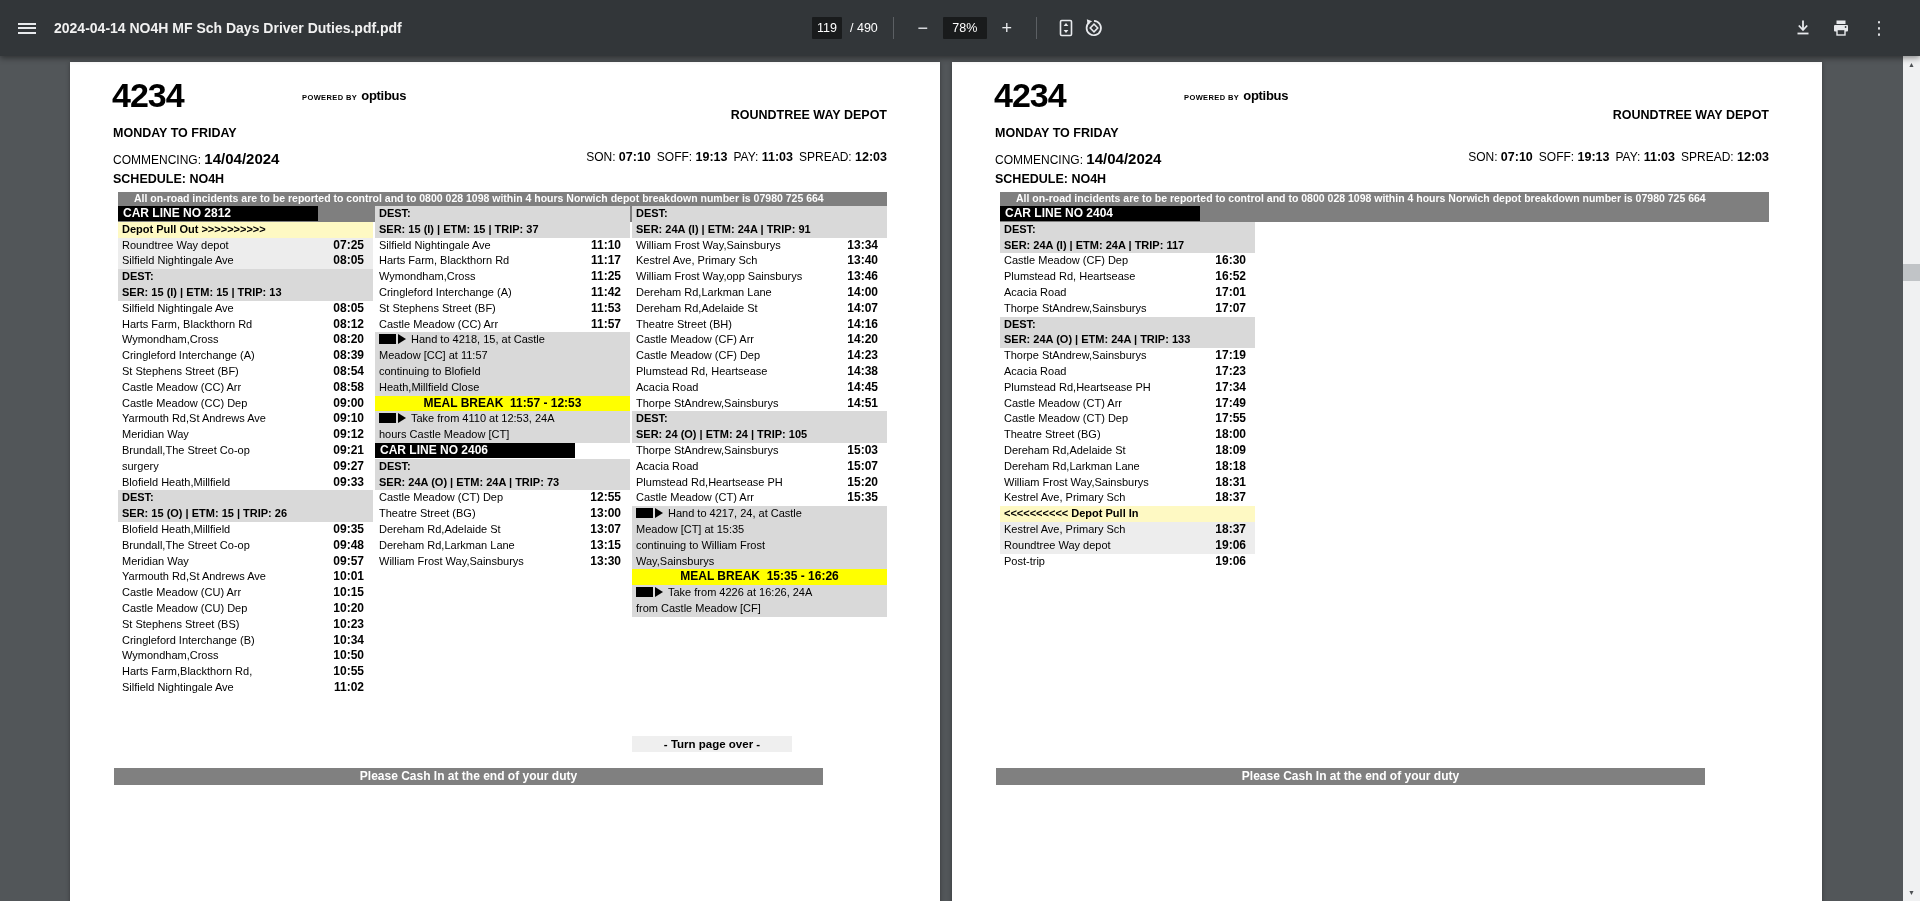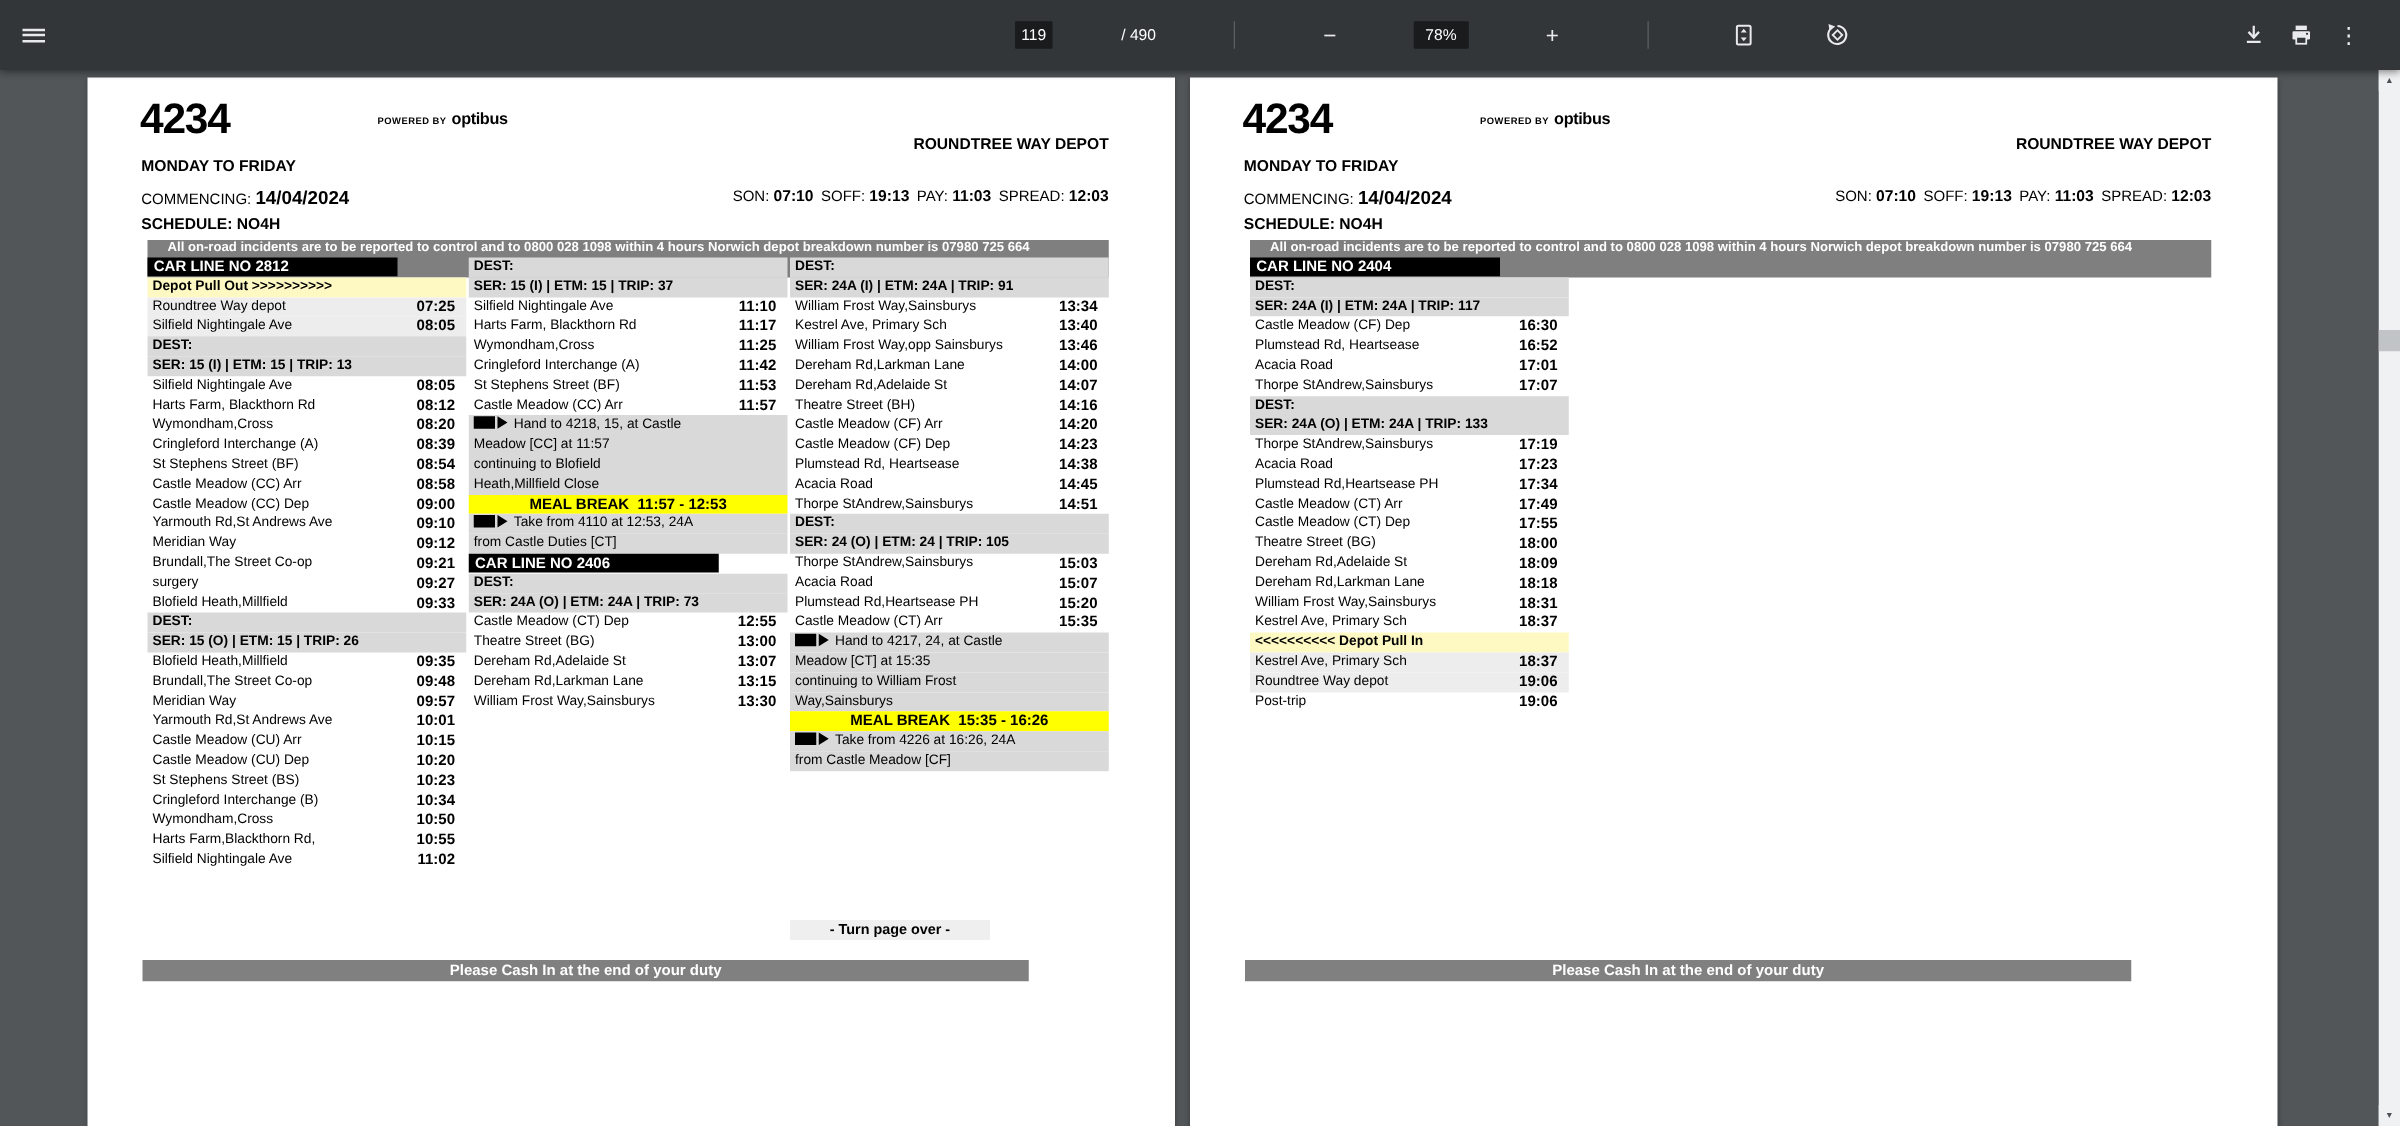--- a/index.html
+++ b/index.html
@@ -10,21 +10,21 @@
   .toolbar { position:absolute; top:0; left:0; width:1920px; height:56px;
              background:#323639; color:#f1f1f1; z-index:5;
              box-shadow:0 2px 6px rgba(0,0,0,.45); }
   .toolbar button { background:none; border:none; color:#e8eaed; cursor:pointer;
                     display:inline-flex; align-items:center; justify-content:center; }
   .menu-btn { position:absolute; left:14px; top:16px; width:26px; height:24px; flex-direction:column; }
   .menu-btn i { display:block; width:18px; height:2px; background:#e8eaed; margin:2.5px 0; }
   .doc-title { position:absolute; left:54px; top:0; height:56px; line-height:56px;
                font-size:14px; font-weight:700; color:#f1f1f1; white-space:nowrap; }
   .center-controls { position:absolute; left:812px; top:0; height:56px;
-                     display:flex; align-items:center;gap:47px; }
+                     display:flex; align-items:center; }
   .page-input { width:30px; height:22px; background:#191b1c; border:none; color:#fff;
                 text-align:center; font-size:12.5px; font-family:inherit; border-radius:1px; }
   .page-total { color:#fff; font-size:12.5px; margin-left:8px; white-space:nowrap; }
   .tb-sep { width:1px; height:22px; background:#5c6064; margin:0 15px; }
   .tb-btn { width:28px; height:28px; font-size:18px; }
   .zoom-box { width:44px; height:22px; background:#191b1c; color:#fff; font-size:12.5px;
               display:flex; align-items:center; justify-content:center; margin:16px 6px; border-radius:1px; }
   .right-controls { position:absolute; right:26px; top:14px; display:flex; gap:8px; align-items:center; }
   .right-controls .tb-btn { width:30px; height:28px; }
   .kebab { font-size:18px; letter-spacing:0; }
@@ -95,20 +95,21 @@
 <body>
 
 <div class="toolbar">
   <button class="menu-btn">
     <span class="hamburger">
         <i></i>
         <i></i>
         <i></i>
       </span>
   </button>
+  <div class="doc-title">2024-04-14 NO4H MF Sch Days Driver Duties.pdf.pdf</div>
 
   <div class="center-controls">
     <input class="page-input" value="119" style="">
     <span class="page-total">/ 490</span>
     <span class="tb-sep"></span>
     <button class="tb-btn">
       <span>−</span>
     </button>
     <span class="zoom-box">78%</span>
     <button class="tb-btn">
@@ -214,21 +215,21 @@
           <div class="row stop"><span class="stop-name">Wymondham,Cross</span><span class="stop-time">11:25</span></div>
           <div class="row stop"><span class="stop-name">Cringleford Interchange (A)</span><span class="stop-time">11:42</span></div>
           <div class="row stop"><span class="stop-name">St Stephens Street (BF)</span><span class="stop-time">11:53</span></div>
           <div class="row stop"><span class="stop-name">Castle Meadow (CC) Arr</span><span class="stop-time">11:57</span></div>
           <div class="row note"><span class="blk"></span><span class="tri"></span><span>Hand to 4218, 15, at Castle</span></div>
           <div class="row note"><span>Meadow [CC] at 11:57</span></div>
           <div class="row note"><span>continuing to Blofield</span></div>
           <div class="row note"><span>Heath,Millfield Close</span></div>
           <div class="row meal">MEAL BREAK  11:57 - 12:53</div>
           <div class="row note"><span class="blk"></span><span class="tri"></span><span>Take from 4110 at 12:53, 24A</span></div>
-          <div class="row note"><span>from Castle Duties [CT]</span></div>
+          <div class="row note"><span>hours Castle Meadow [CT]</span></div>
           <div class="row carline">
             <span class="cl-box">CAR LINE NO 2406</span>
           </div>
           <div class="row dest">DEST:</div>
           <div class="row ser">SER: 24A (O) | ETM: 24A | TRIP: 73</div>
           <div class="row stop"><span class="stop-name">Castle Meadow (CT) Dep</span><span class="stop-time">12:55</span></div>
           <div class="row stop"><span class="stop-name">Theatre Street (BG)</span><span class="stop-time">13:00</span></div>
           <div class="row stop"><span class="stop-name">Dereham Rd,Adelaide St</span><span class="stop-time">13:07</span></div>
           <div class="row stop"><span class="stop-name">Dereham Rd,Larkman Lane</span><span class="stop-time">13:15</span></div>
           <div class="row stop"><span class="stop-name">William Frost Way,Sainsburys</span><span class="stop-time">13:30</span></div>

